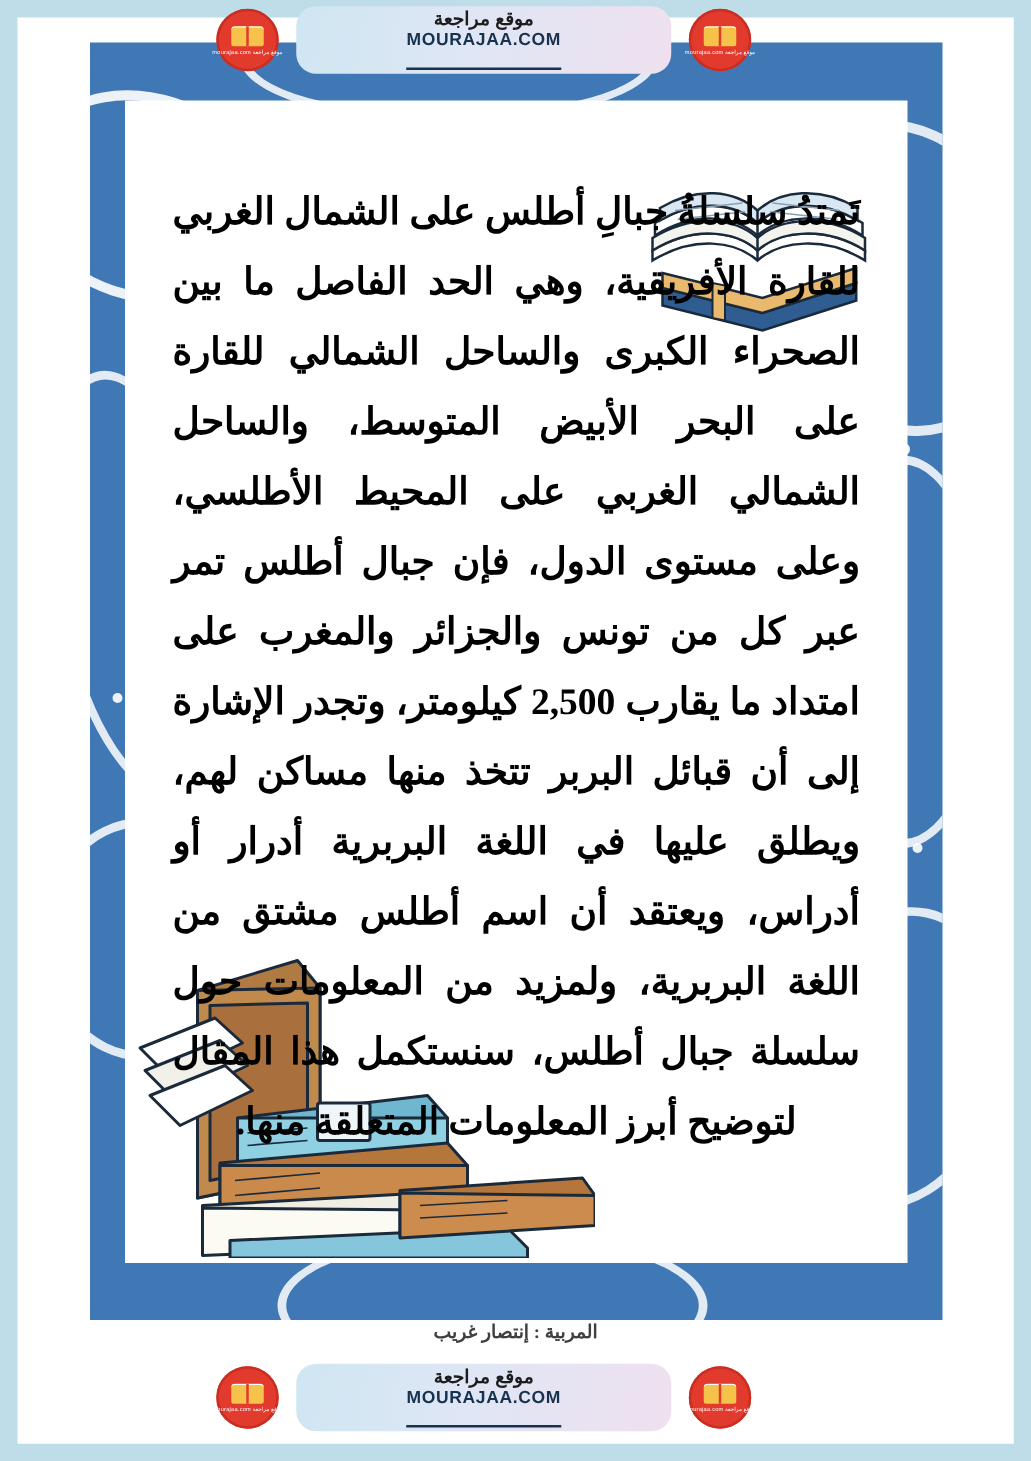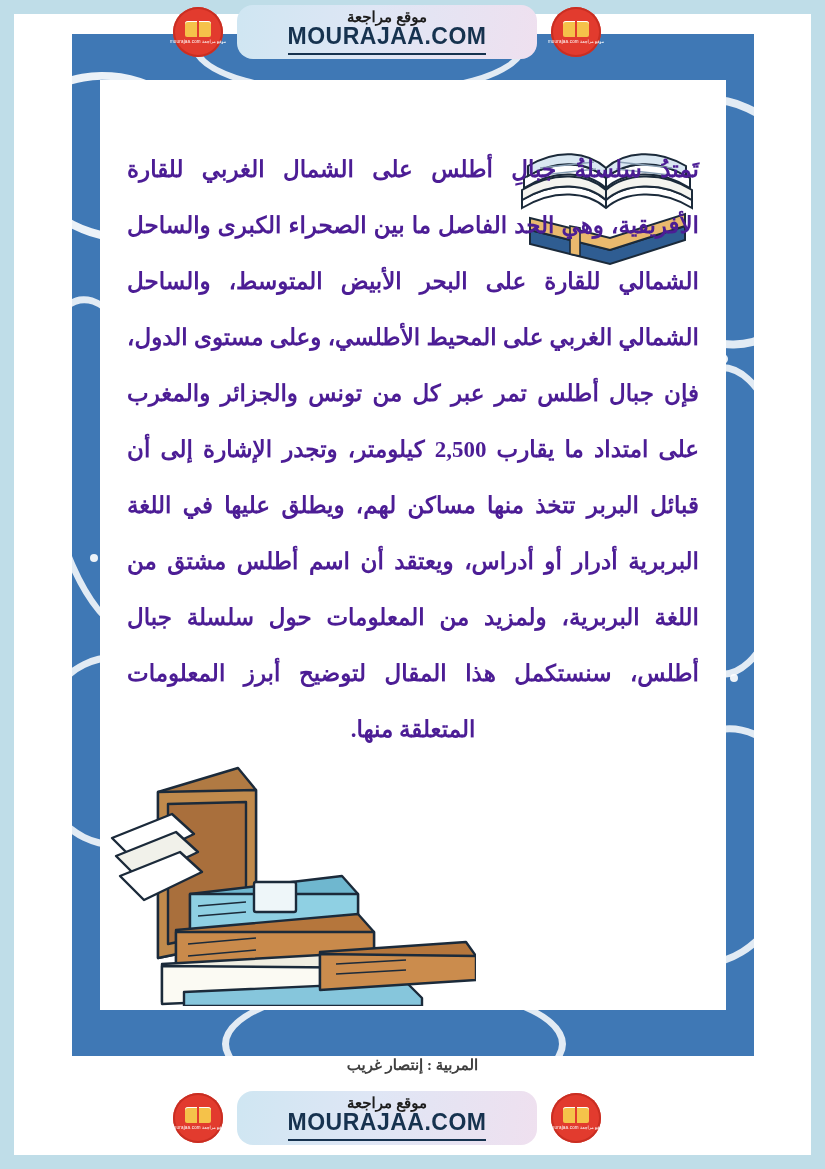--- a/index.html
+++ b/index.html
@@ -68,26 +68,26 @@
   }
   .brand-sub {
     font-family: "Liberation Sans", sans-serif;
     font-size: 15px;
     color: #1d1d1d;
     font-weight: bold;
     letter-spacing: .2px;
   }
   .brand-main {
     font-family: "Liberation Sans", sans-serif;
-    font-size: 23px;
+    font-size: 14px;
     font-weight: bold;
     color: #16324f;
     letter-spacing: .5px;
     border-bottom: 2px solid #16324f;
-    padding-bottom: 5px;
+    padding-bottom: 15px;
   }
 
   .brand-logo {
     width: 50px;
     height: 50px;
     border-radius: 50%;
     background: #e23b2e;
     position: relative;
     display: flex;
     flex-direction: column;
@@ -169,30 +169,30 @@
     background: #ffffff;
     z-index: 12;
   }
 
   
   .article {
     position: absolute;
     left: 0;
     top: 62px;
     width: 626px;
-    padding: 0 27px;
+    padding: 0 38px;
     box-sizing: border-box;
     z-index: 20;
     direction: rtl;
     text-align: justify;
     text-align-last: center;
     font-family: "Liberation Serif", "DejaVu Serif", serif;
-    font-size: 23px;
+    font-size: 30px;
     line-height: 56px;
-    color: #4c1d95;
+    color: #000000;
     font-weight: 600;
   }
 
   
   .illus {
     position: absolute;
     z-index: 16;
   }
   
   .open-book {

